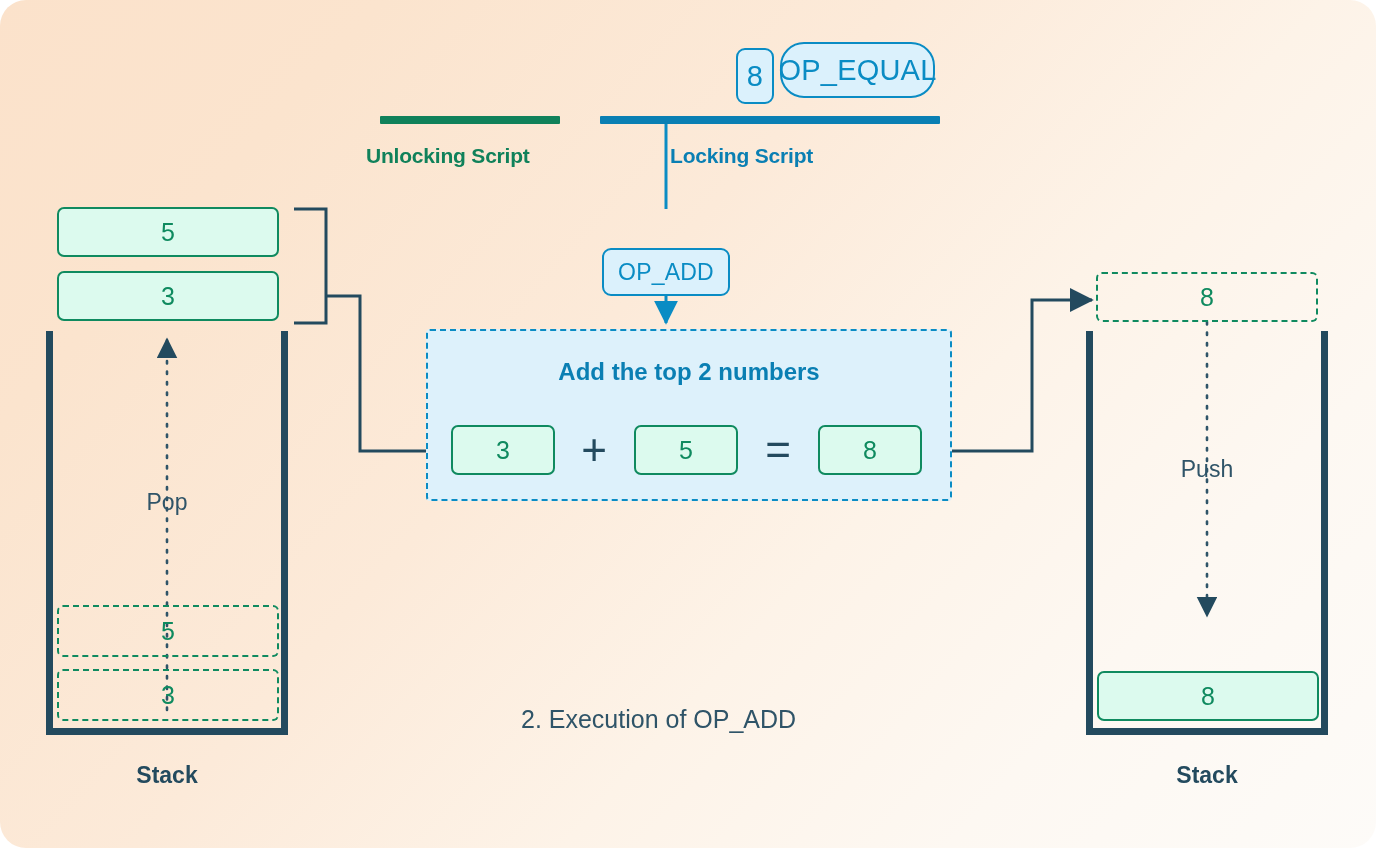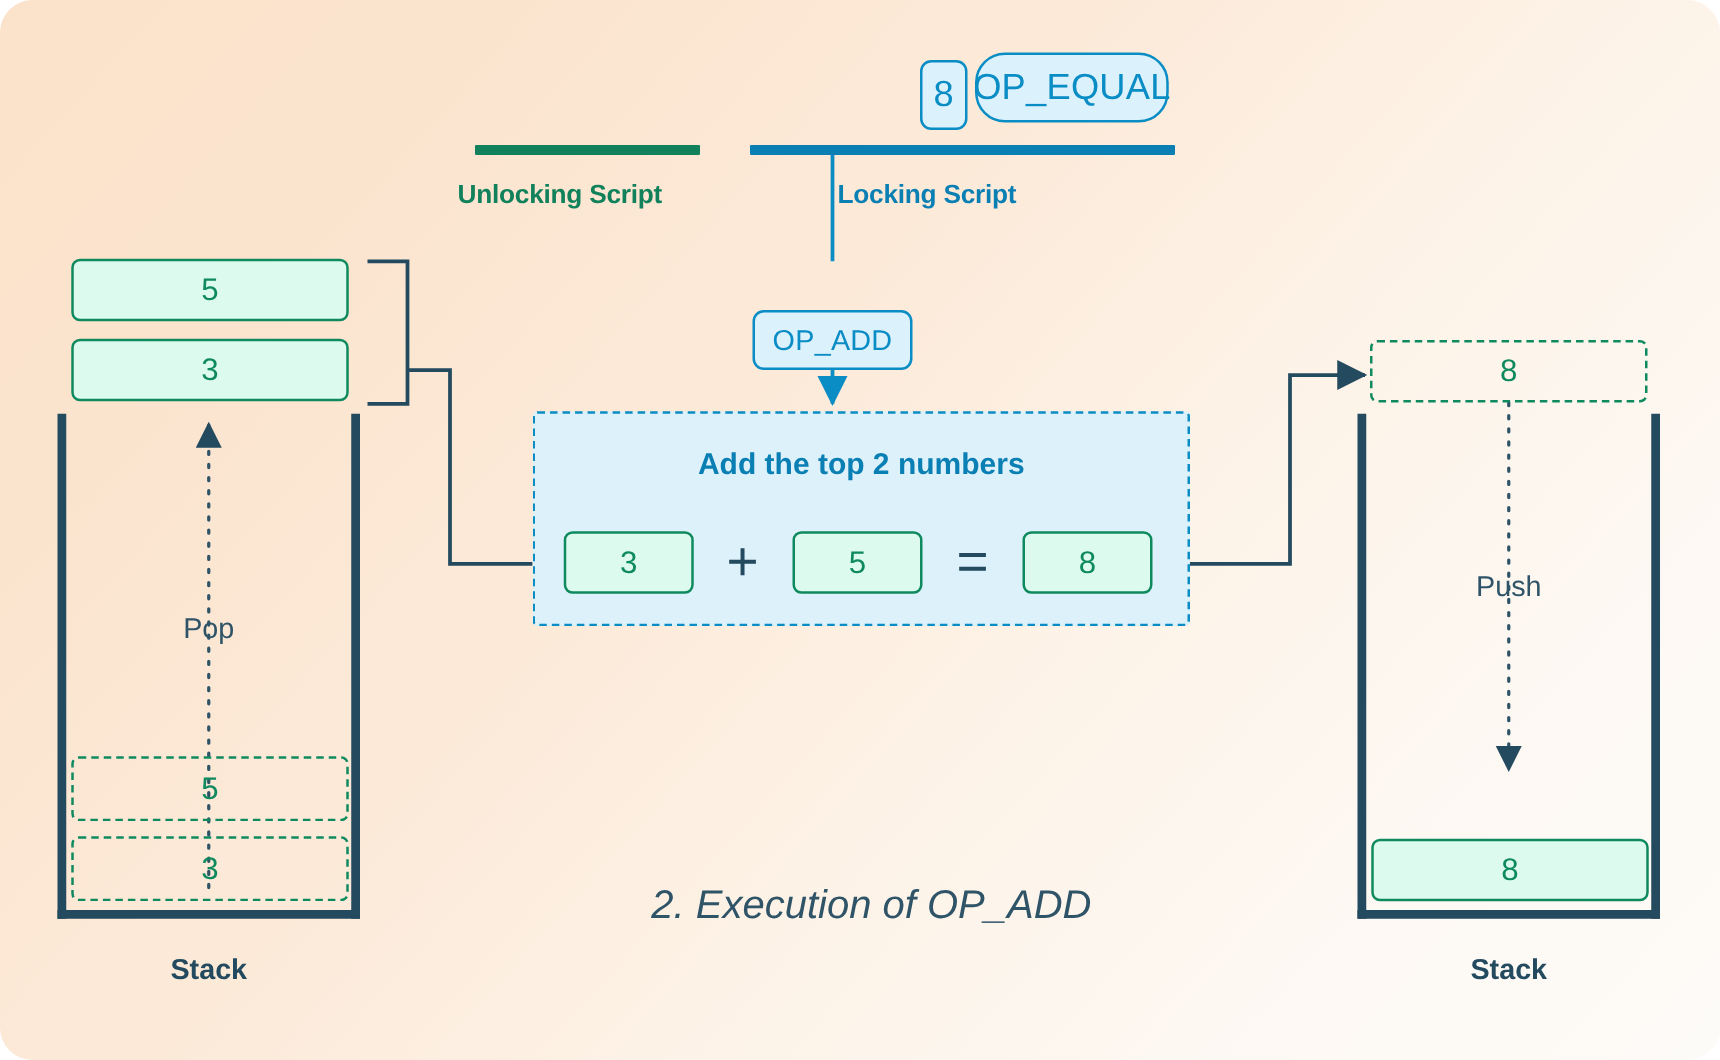--- a/index.html
+++ b/index.html
@@ -107,23 +107,22 @@
     position:absolute;
     color:#234A5E;
     font-size:44px;
     line-height:1;
     display:flex;align-items:center;justify-content:center;
   }
 
   .caption{
     position:absolute;
     color:#2F5468;
-    font-size:32px;
-    white-space:nowrap;
-    font-style:italic;
+    font-size:25px;
+    white-space:nowrap;
   }
   svg.overlay{position:absolute;left:0;top:0;width:1376px;height:848px;pointer-events:none;}
 </style>
 </head>
 <body>
 
 <div id="canvas">
 
   <svg class="overlay" viewBox="0 0 1376 848">
     <defs>

